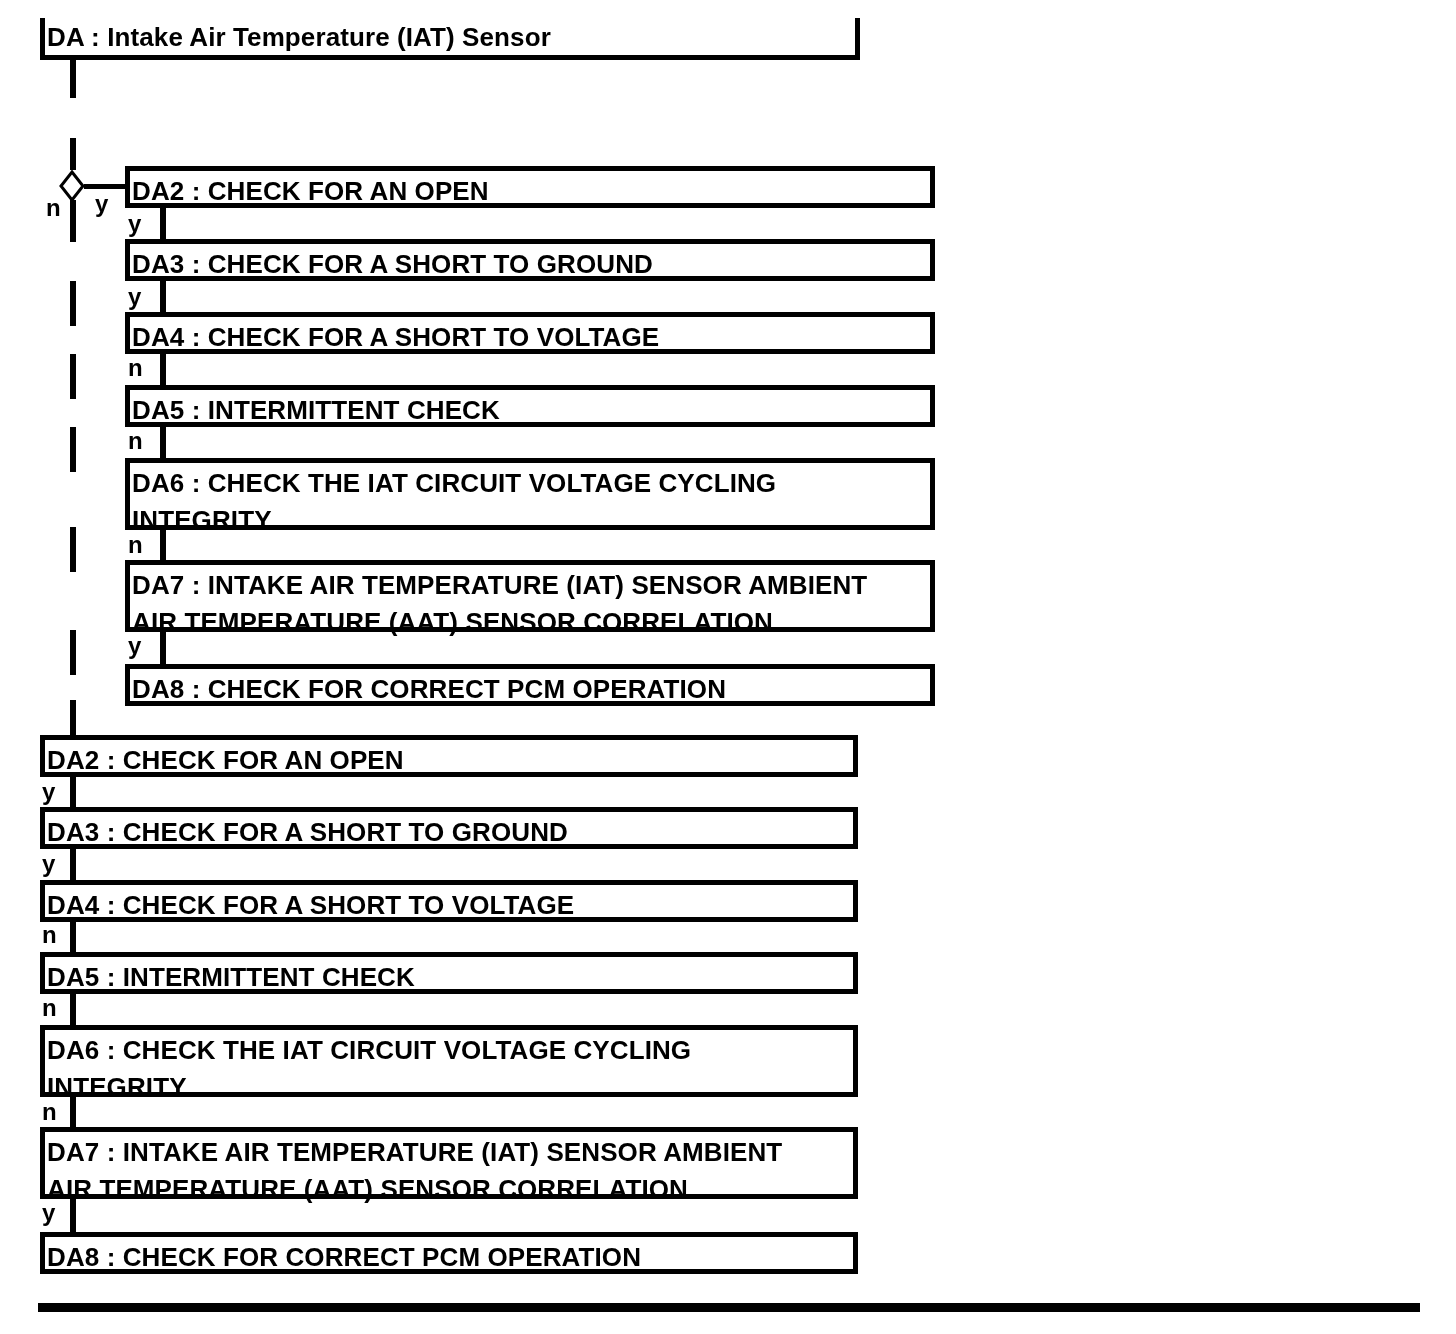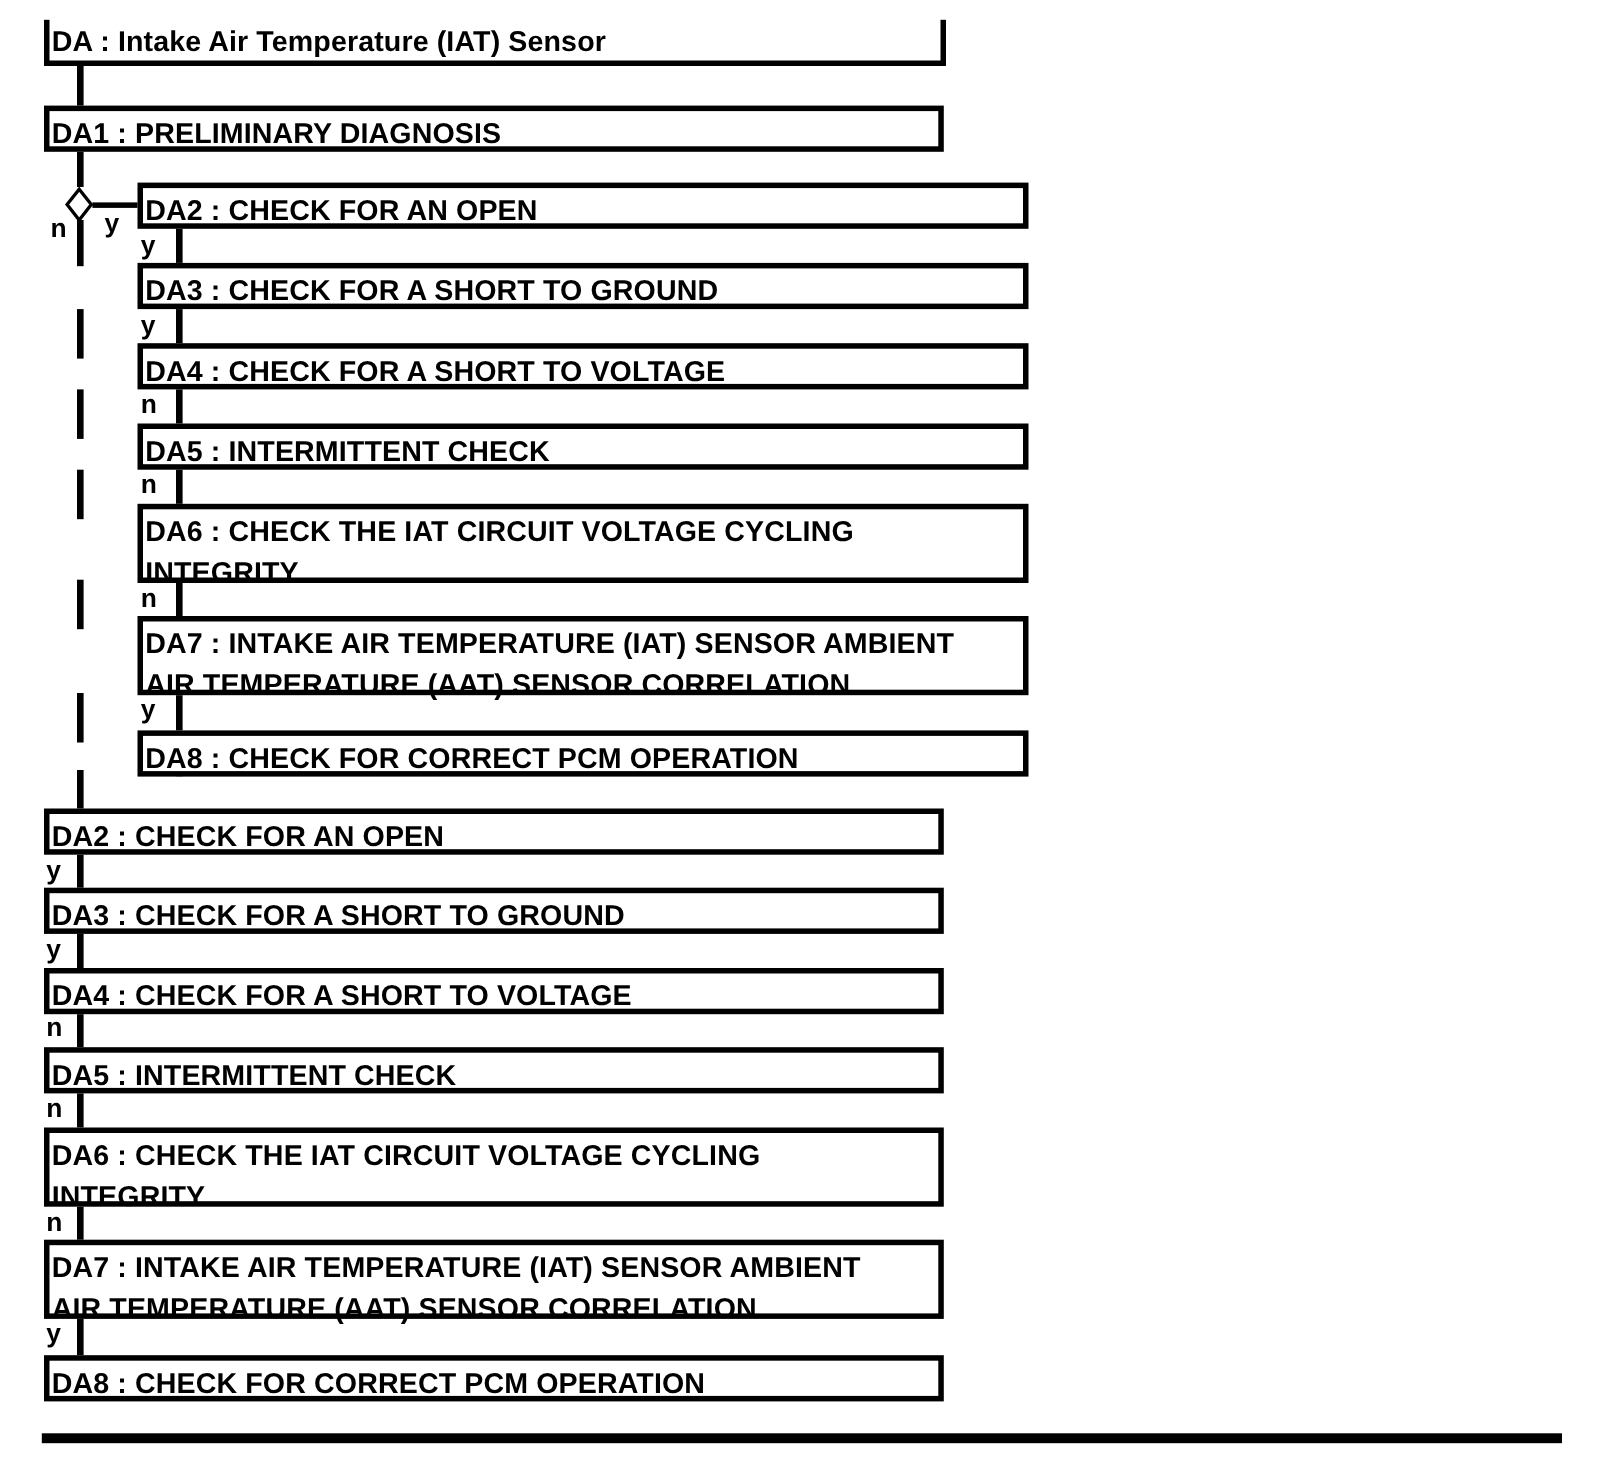--- a/index.html
+++ b/index.html
@@ -106,23 +106,20 @@
 
 <div id="canvas">
 
   <div class="node cropped-top open-right" style="left:40px; top:18px; width:820px; height:42px;">
     <span class="node-label">DA : Intake Air Temperature (IAT) Sensor</span>
   </div>
   <div class="stub-right" style="left:855px; top:18px; height:42px;"></div>
 
   <div class="vline" style="left:70px; top:58px; height:40px;"></div>
 
-  <div class="node" style="left:40px; top:96px; width:818px; height:42px;">
-    <span class="node-label">DA1 : PRELIMINARY DIAGNOSIS</span>
-  </div>
 
   <div class="vline" style="left:70px; top:138px; height:34px;"></div>
 
   <div class="diamond" style="left:59px; top:170px;">
     <svg width="26" height="32" viewBox="0 0 26 32" aria-hidden="true">
       <polygon points="13,2 24,16 13,30 2,16" fill="#ffffff" stroke="#000000" stroke-width="3"></polygon>
     </svg>
   </div>
 
   <div class="hline" style="left:84px; top:184px; width:44px;"></div>

